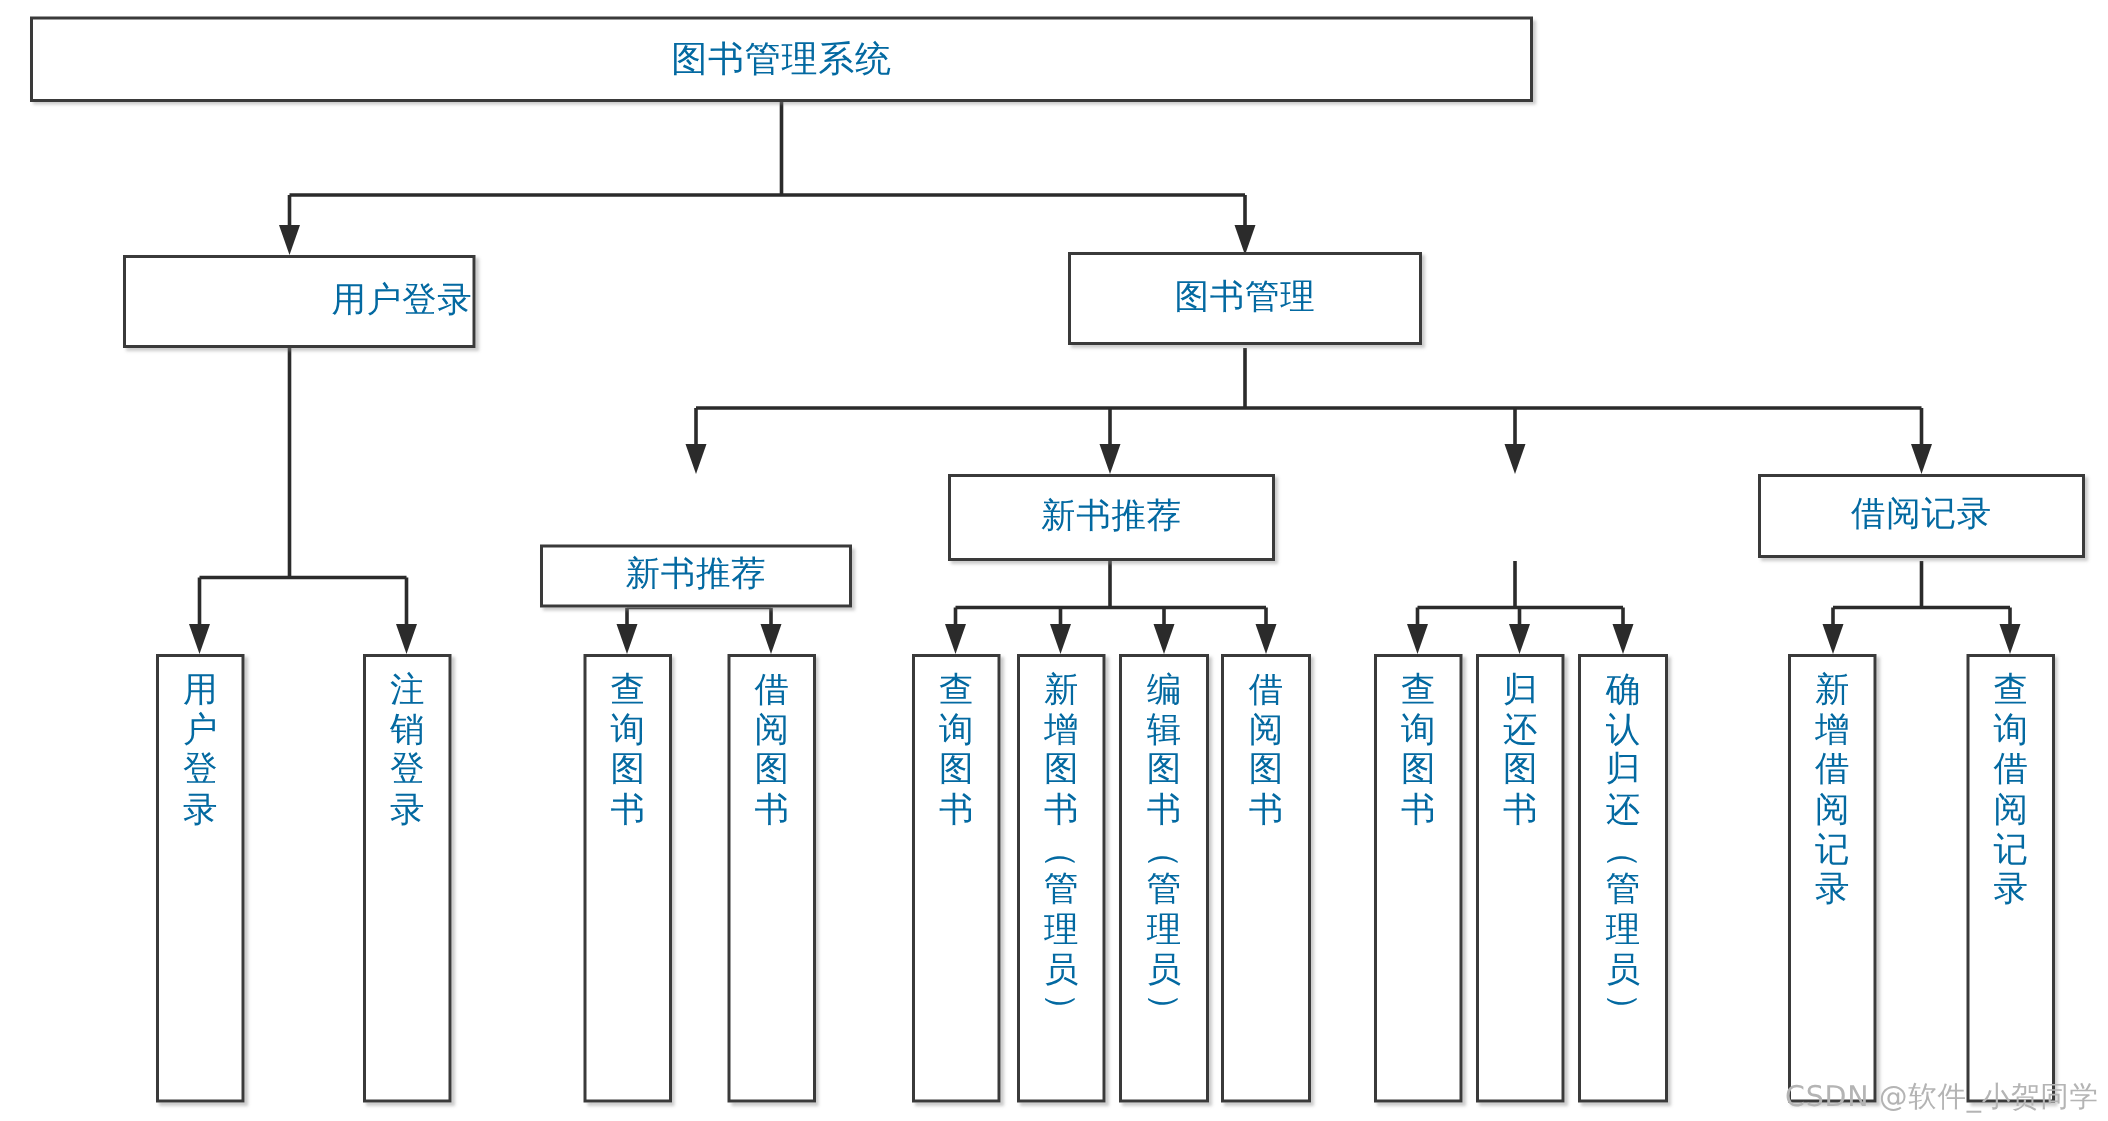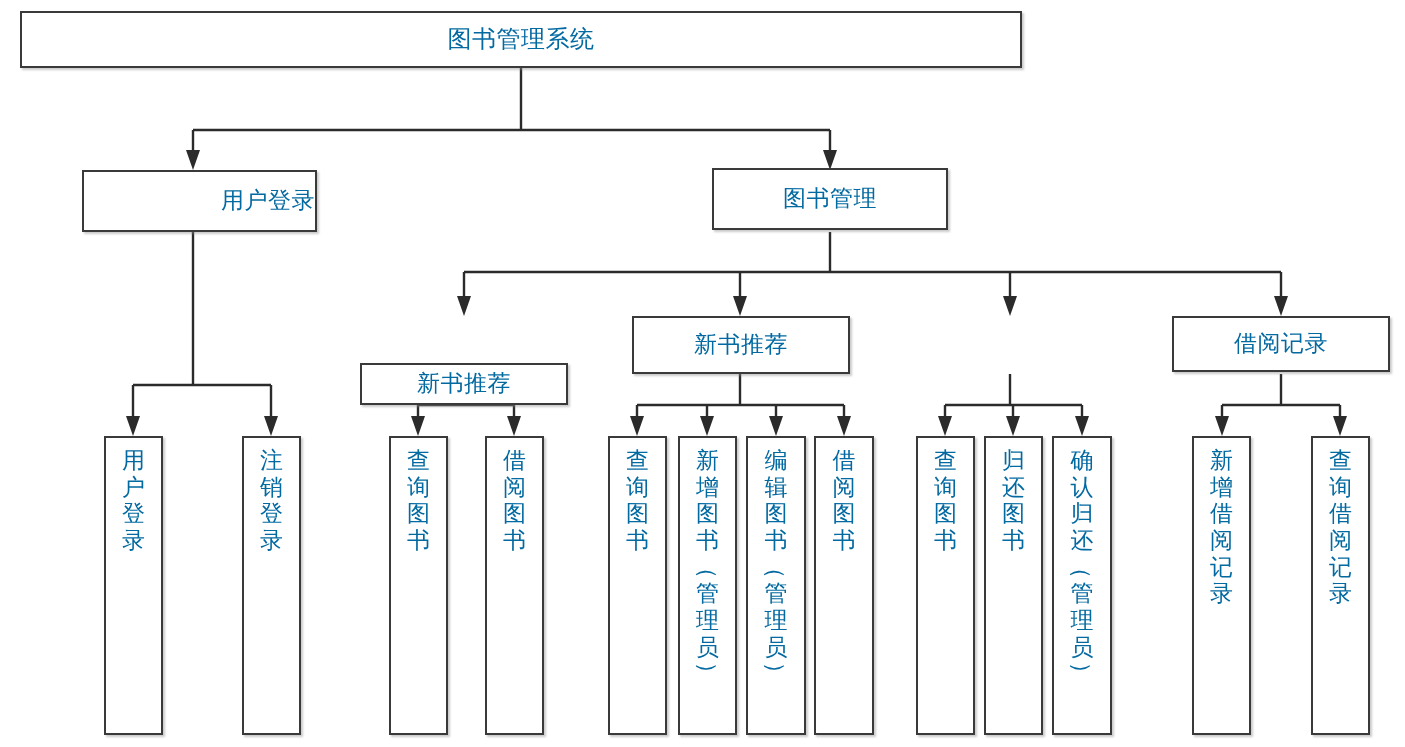--- a/index.html
+++ b/index.html
@@ -233,14 +233,15 @@
   </div>
 
   <div class="node vert" style="left:1192px; top:436px; width:59px; height:299px;">
     <span class="label vlabel"><span class="ch">新</span><span class="ch">增</span><span class="ch">借</span><span class="ch">阅</span><span class="ch">记</span><span class="ch">录</span></span>
   </div>
 
   <div class="node vert" style="left:1311px; top:436px; width:59px; height:299px;">
     <span class="label vlabel"><span class="ch">查</span><span class="ch">询</span><span class="ch">借</span><span class="ch">阅</span><span class="ch">记</span><span class="ch">录</span></span>
   </div>
 
+  <div id="watermark">CSDN @软件_小贺同学</div>
 
 </div>
 
 </body></html>

